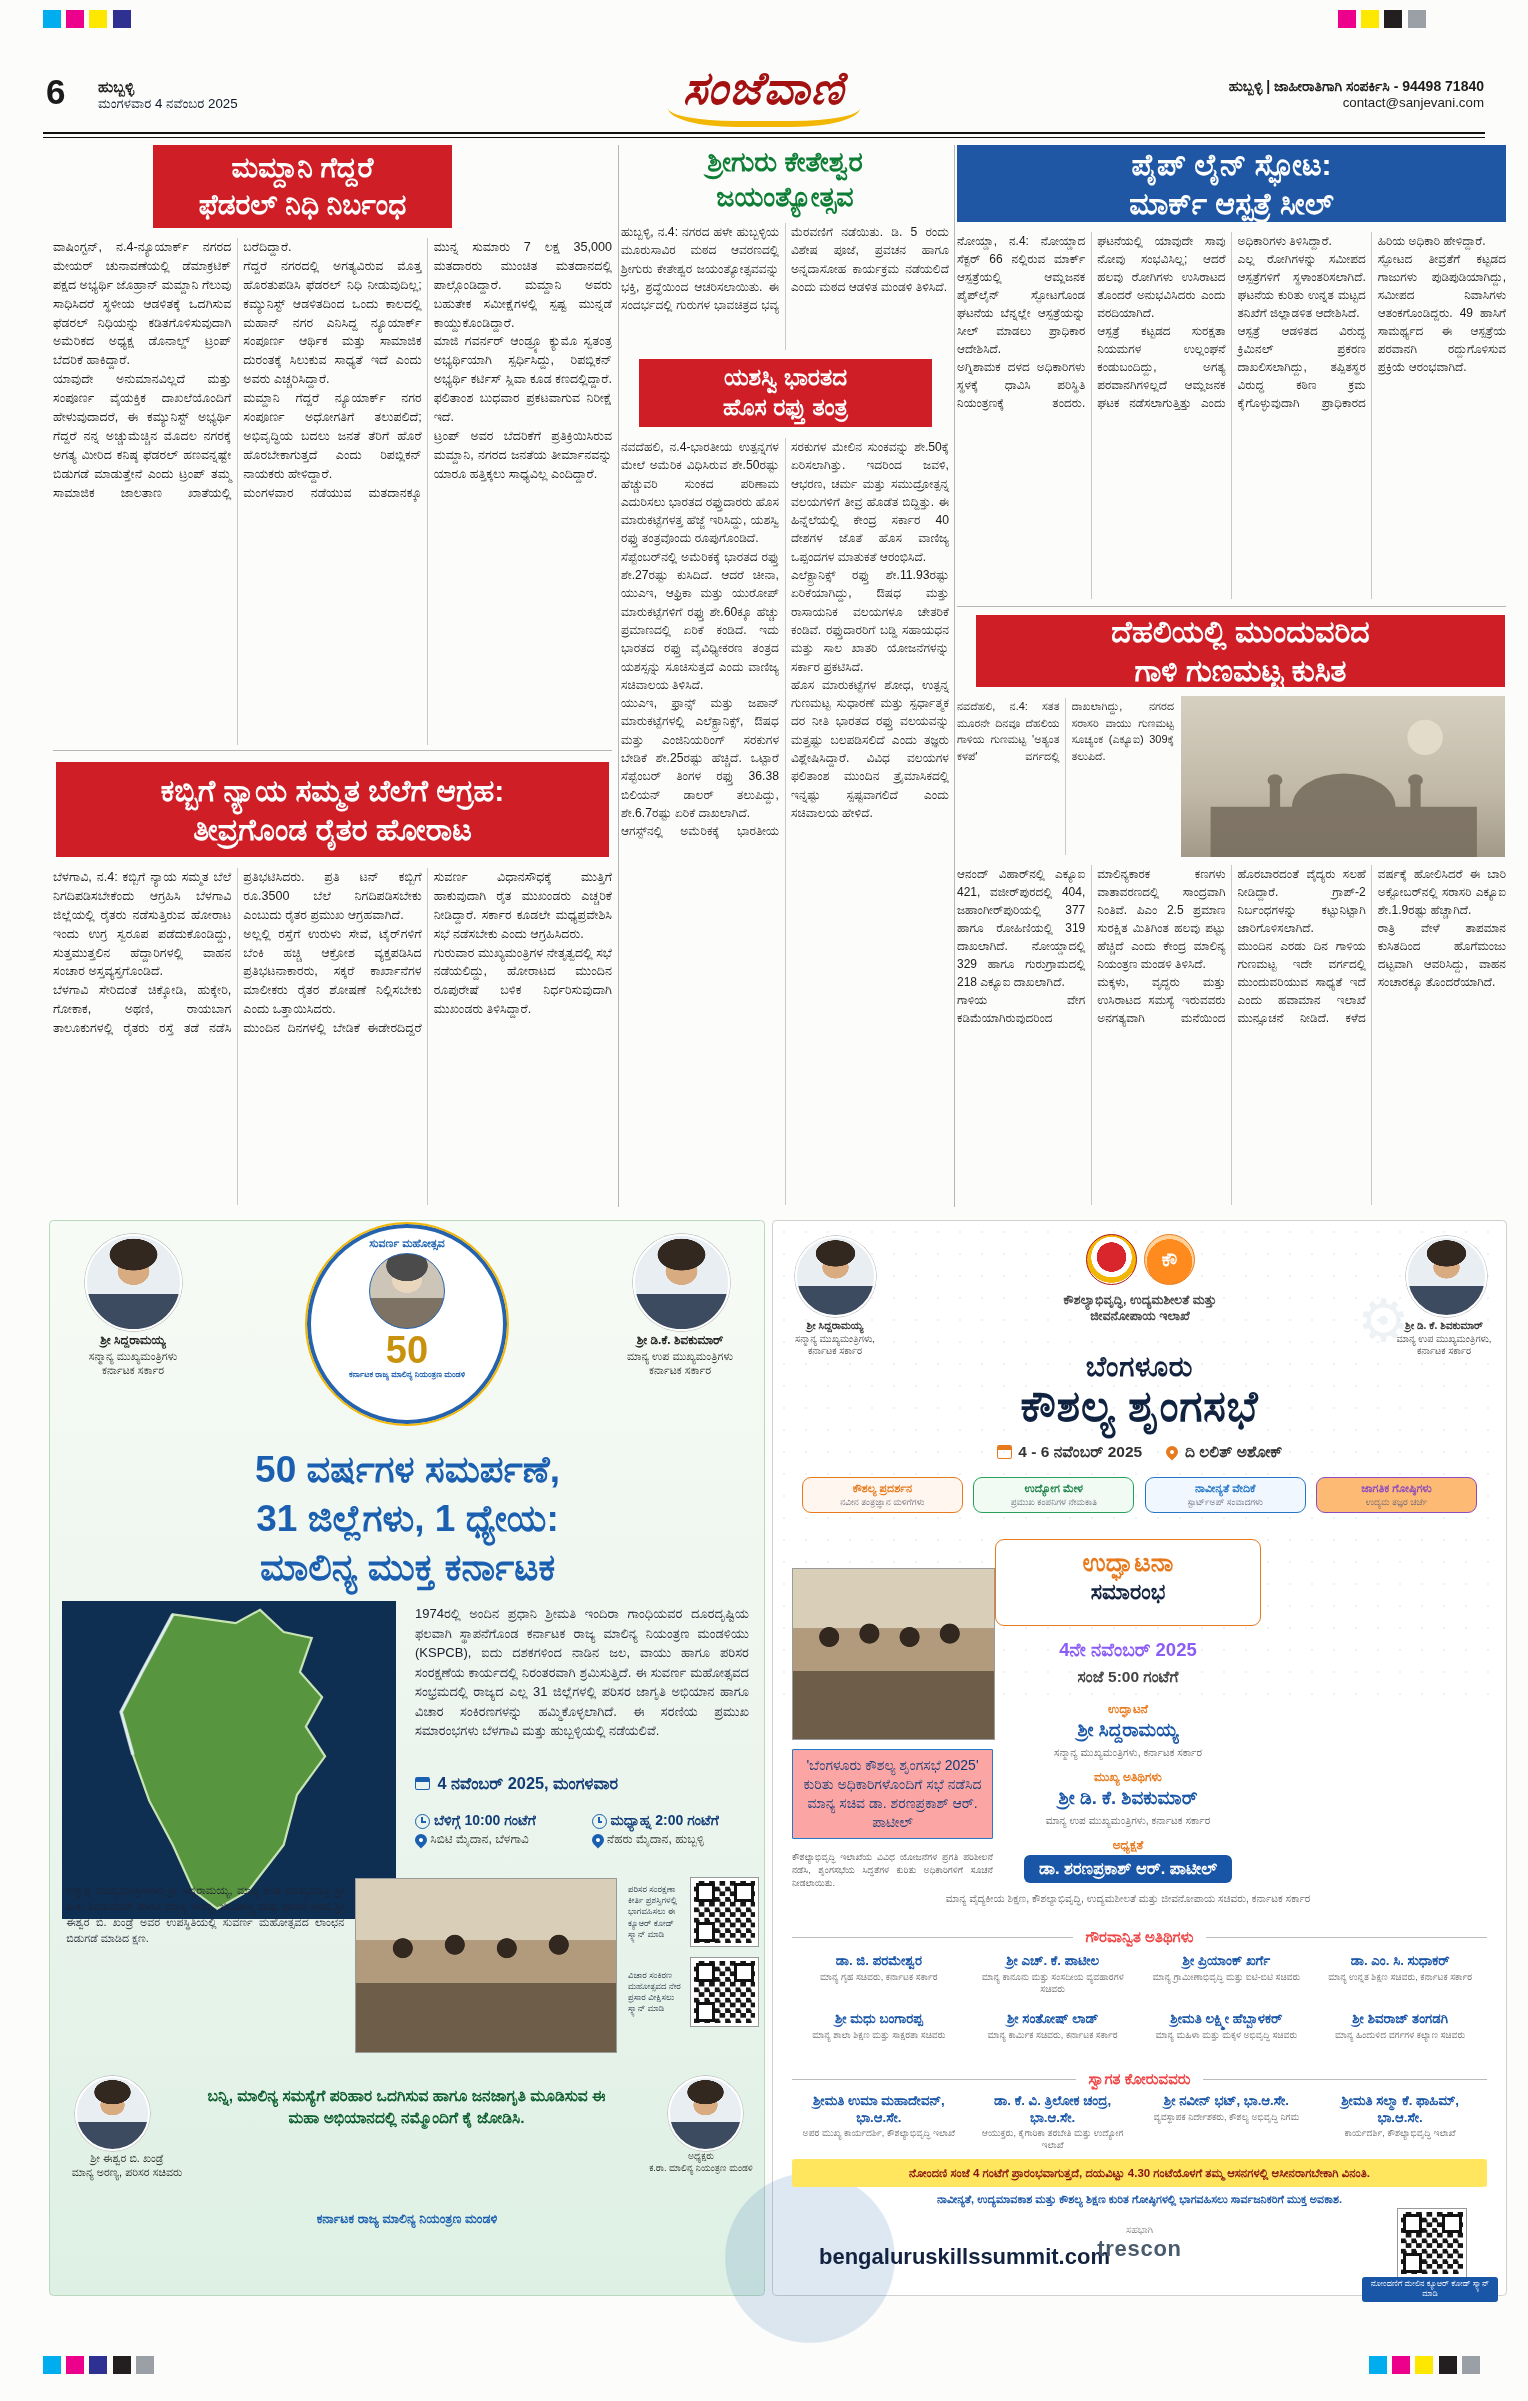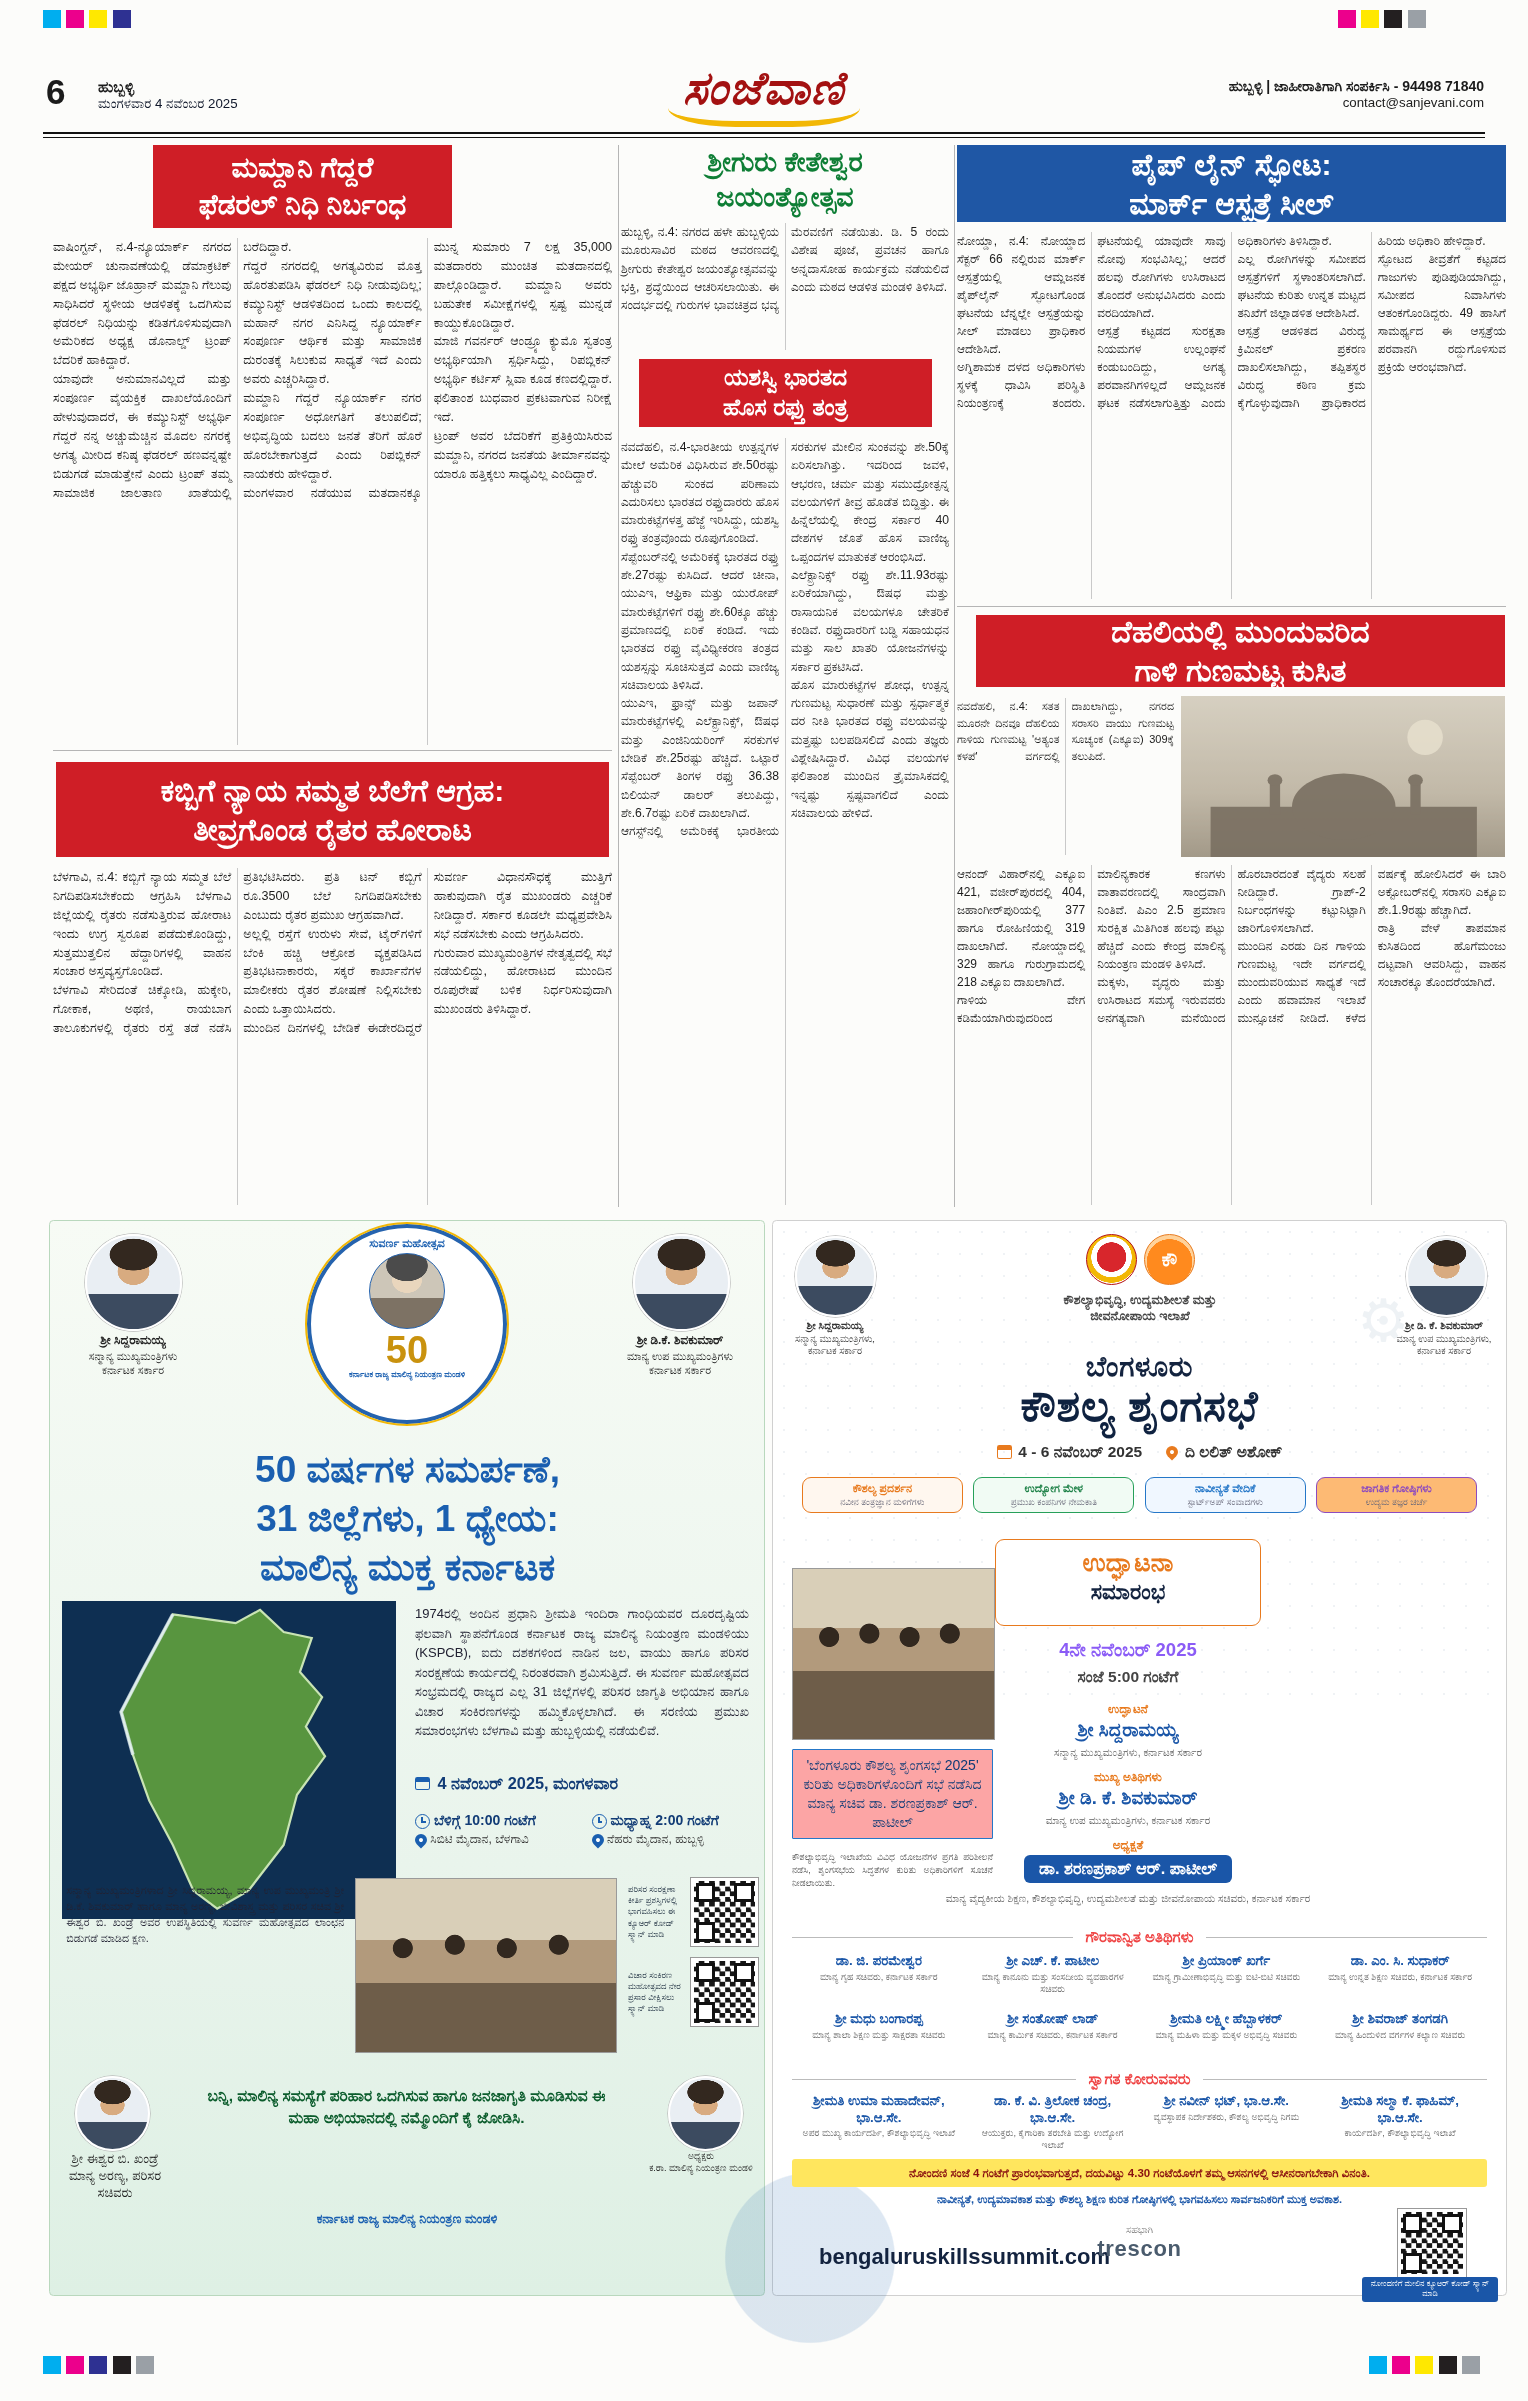--- a/index.html
+++ b/index.html
@@ -286,21 +286,21 @@
         <div class="qrcap">ವಿಚಾರ ಸಂಕಿರಣ ಮಹೋತ್ಸವದ ನೇರ ಪ್ರಸಾರ ವೀಕ್ಷಿಸಲು ಸ್ಕ್ಯಾನ್ ಮಾಡಿ</div>
         <div class="qr" style="width:62px;height:62px;">
           <b class="eye" style="left:1.5px;top:1.5px;"></b>
           <b class="eye" style="right:1.5px;top:1.5px;"></b>
           <b class="eye" style="left:1.5px;bottom:1.5px;"></b>
         </div>
       </div>
     </div>
 
     <div class="abs portrait" style="left:25px;top:855px;width:71px;height:71px;"></div>
-    <div class="abs cap prelines" style="left:0px;top:930px;width:130px;font-size:13px;">ಶ್ರೀ ಈಶ್ವರ ಬಿ. ಖಂಡ್ರೆ
+    <div class="abs cap prelines" style="left:12px;top:930px;width:130px;font-size:11px;">ಶ್ರೀ ಈಶ್ವರ ಬಿ. ಖಂಡ್ರೆ
 ಮಾನ್ಯ ಅರಣ್ಯ, ಪರಿಸರ ಸಚಿವರು</div>
     <div class="abs cta-text" style="left:140px;top:864px;width:433px;">ಬನ್ನಿ, ಮಾಲಿನ್ಯ ಸಮಸ್ಯೆಗೆ ಪರಿಹಾರ ಒದಗಿಸುವ ಹಾಗೂ ಜನಜಾಗೃತಿ ಮೂಡಿಸುವ ಈ ಮಹಾ ಅಭಿಯಾನದಲ್ಲಿ ನಮ್ಮೊಂದಿಗೆ ಕೈ ಜೋಡಿಸಿ.</div>
     <div class="abs portrait" style="left:618px;top:855px;width:71px;height:71px;"></div>
     <div class="abs cap prelines" style="left:586px;top:930px;width:130px;font-size:9.2px;">ಅಧ್ಯಕ್ಷರು
 ಕ.ರಾ. ಮಾಲಿನ್ಯ ನಿಯಂತ್ರಣ ಮಂಡಳಿ</div>
     <div class="abs orgline" style="left:0px;top:991px;width:100%;">ಕರ್ನಾಟಕ ರಾಜ್ಯ ಮಾಲಿನ್ಯ ನಿಯಂತ್ರಣ ಮಂಡಳಿ</div>
   </div>
 
   <div class="abs skills" style="left:772px;top:1220px;width:733px;height:1074px;">
     <div class="gear" style="right:10.4px;top:1.5px;">⚙</div>

